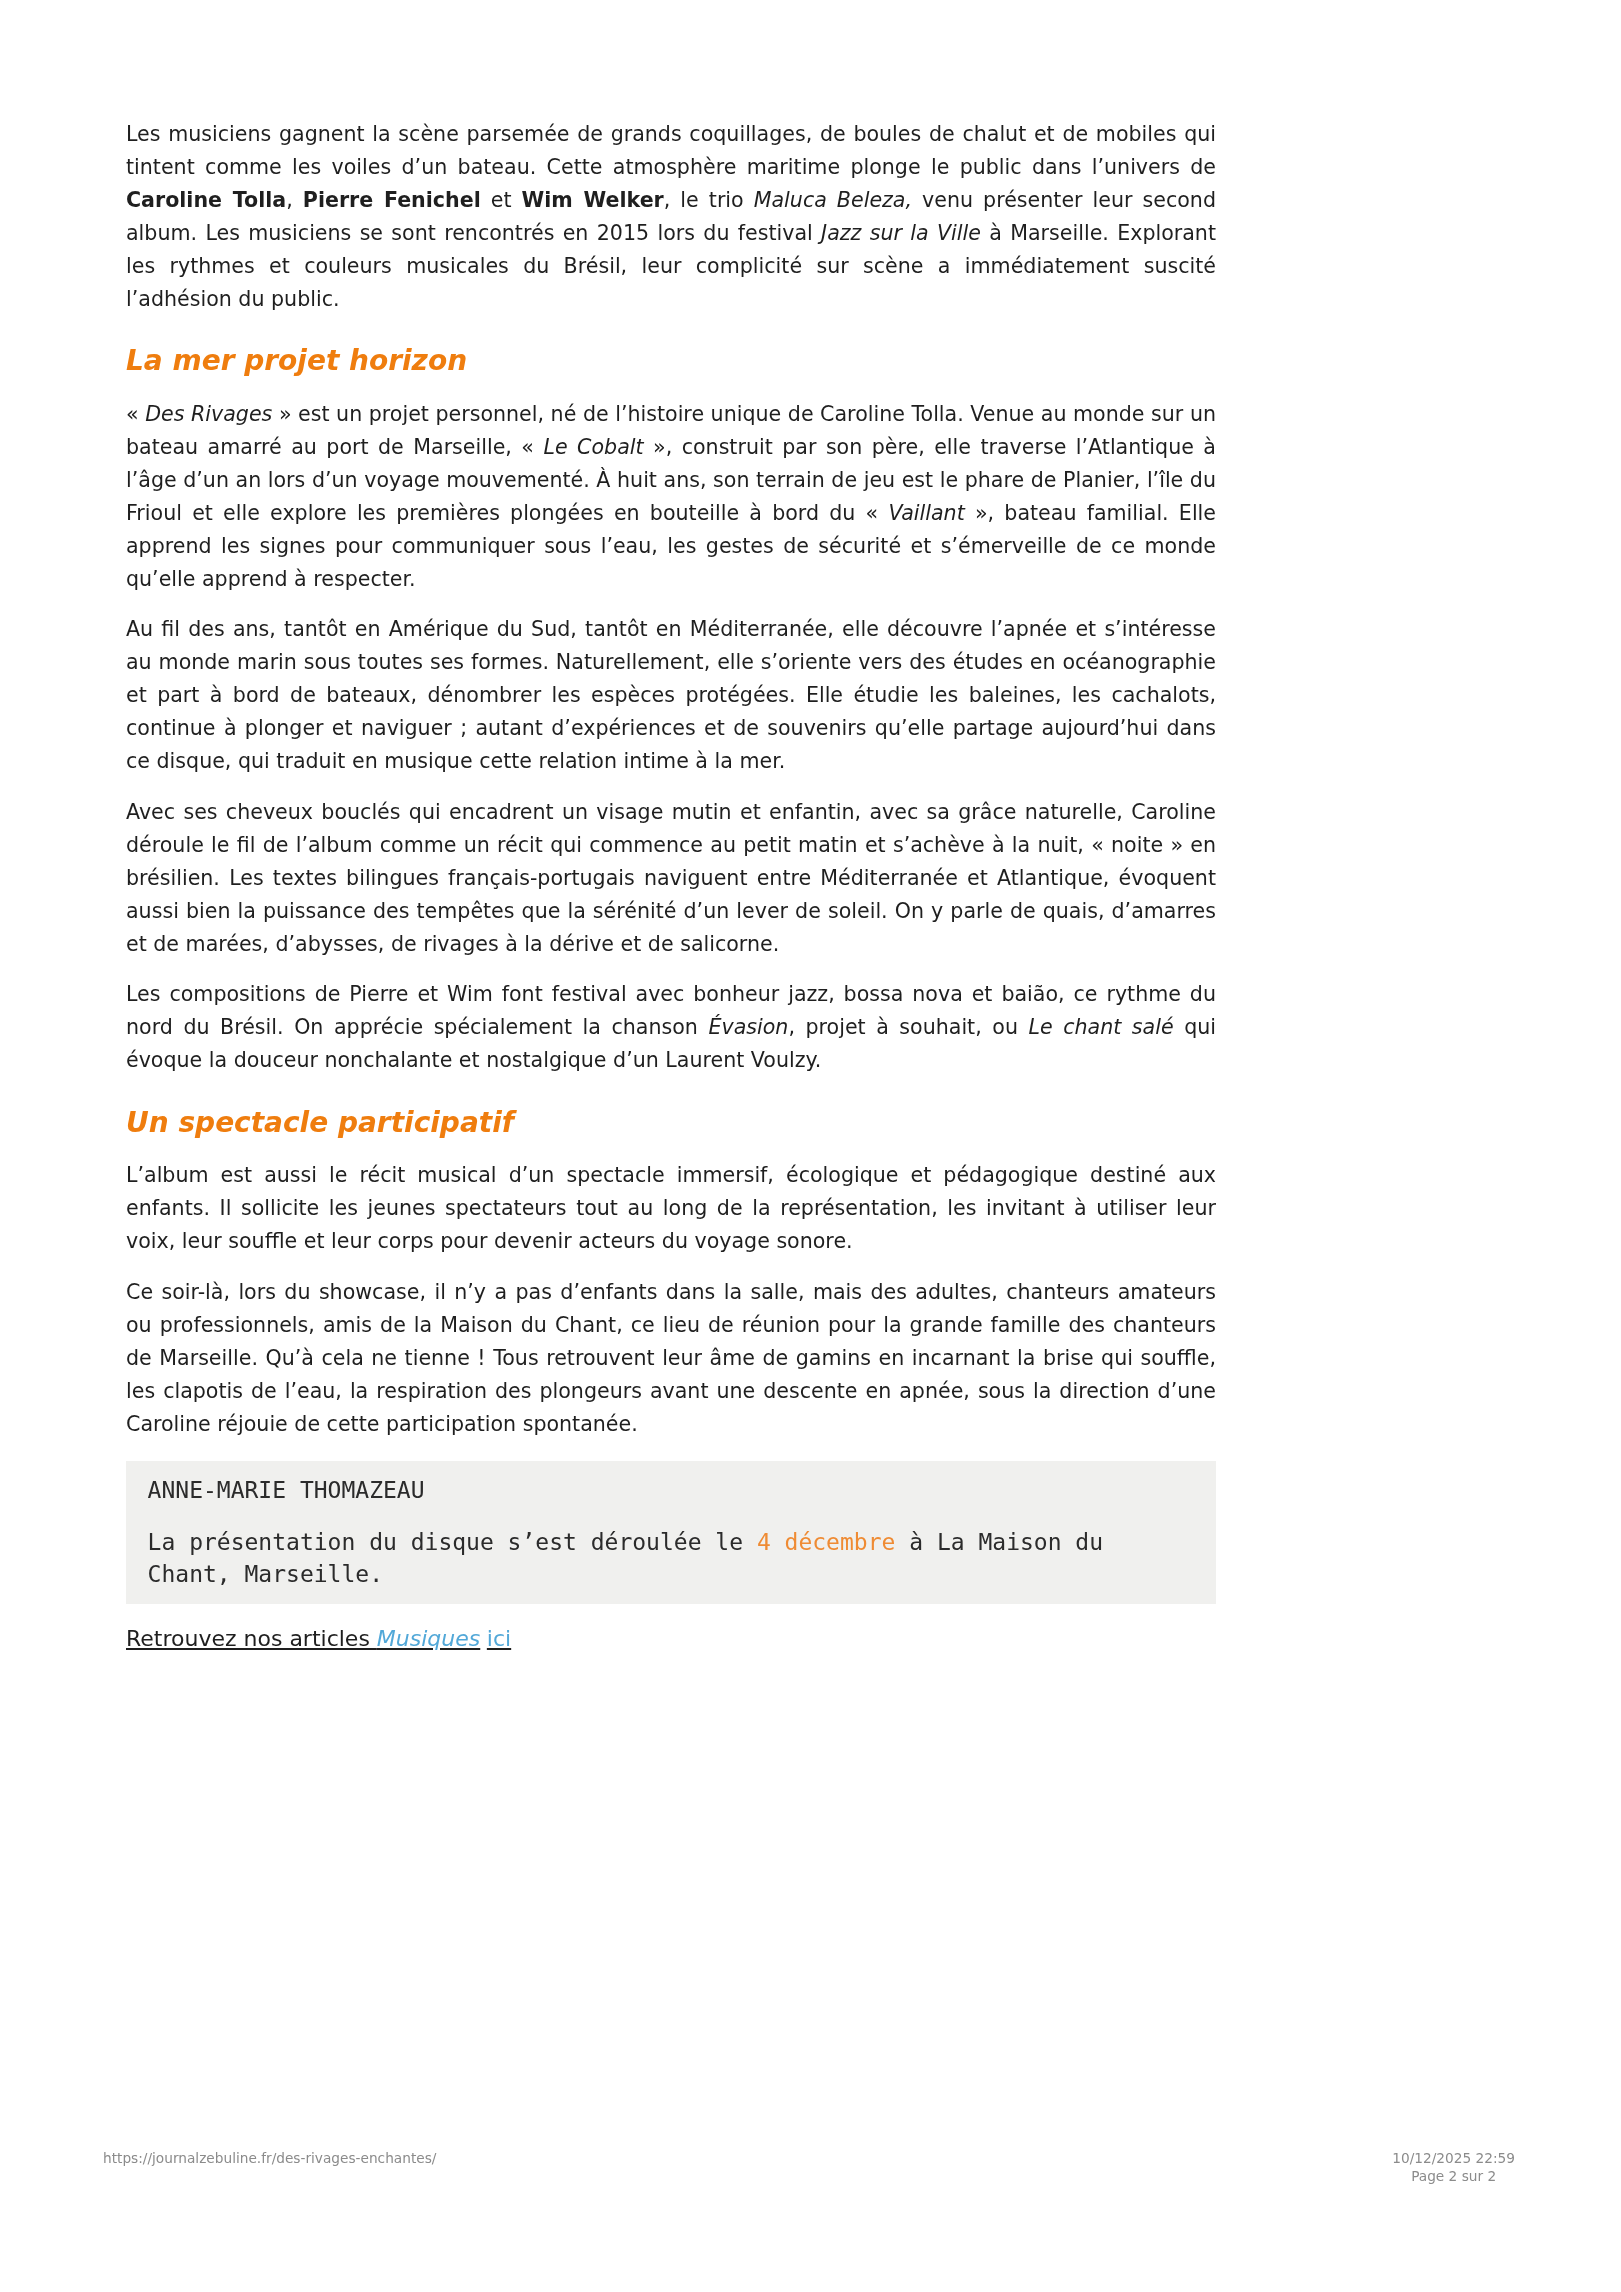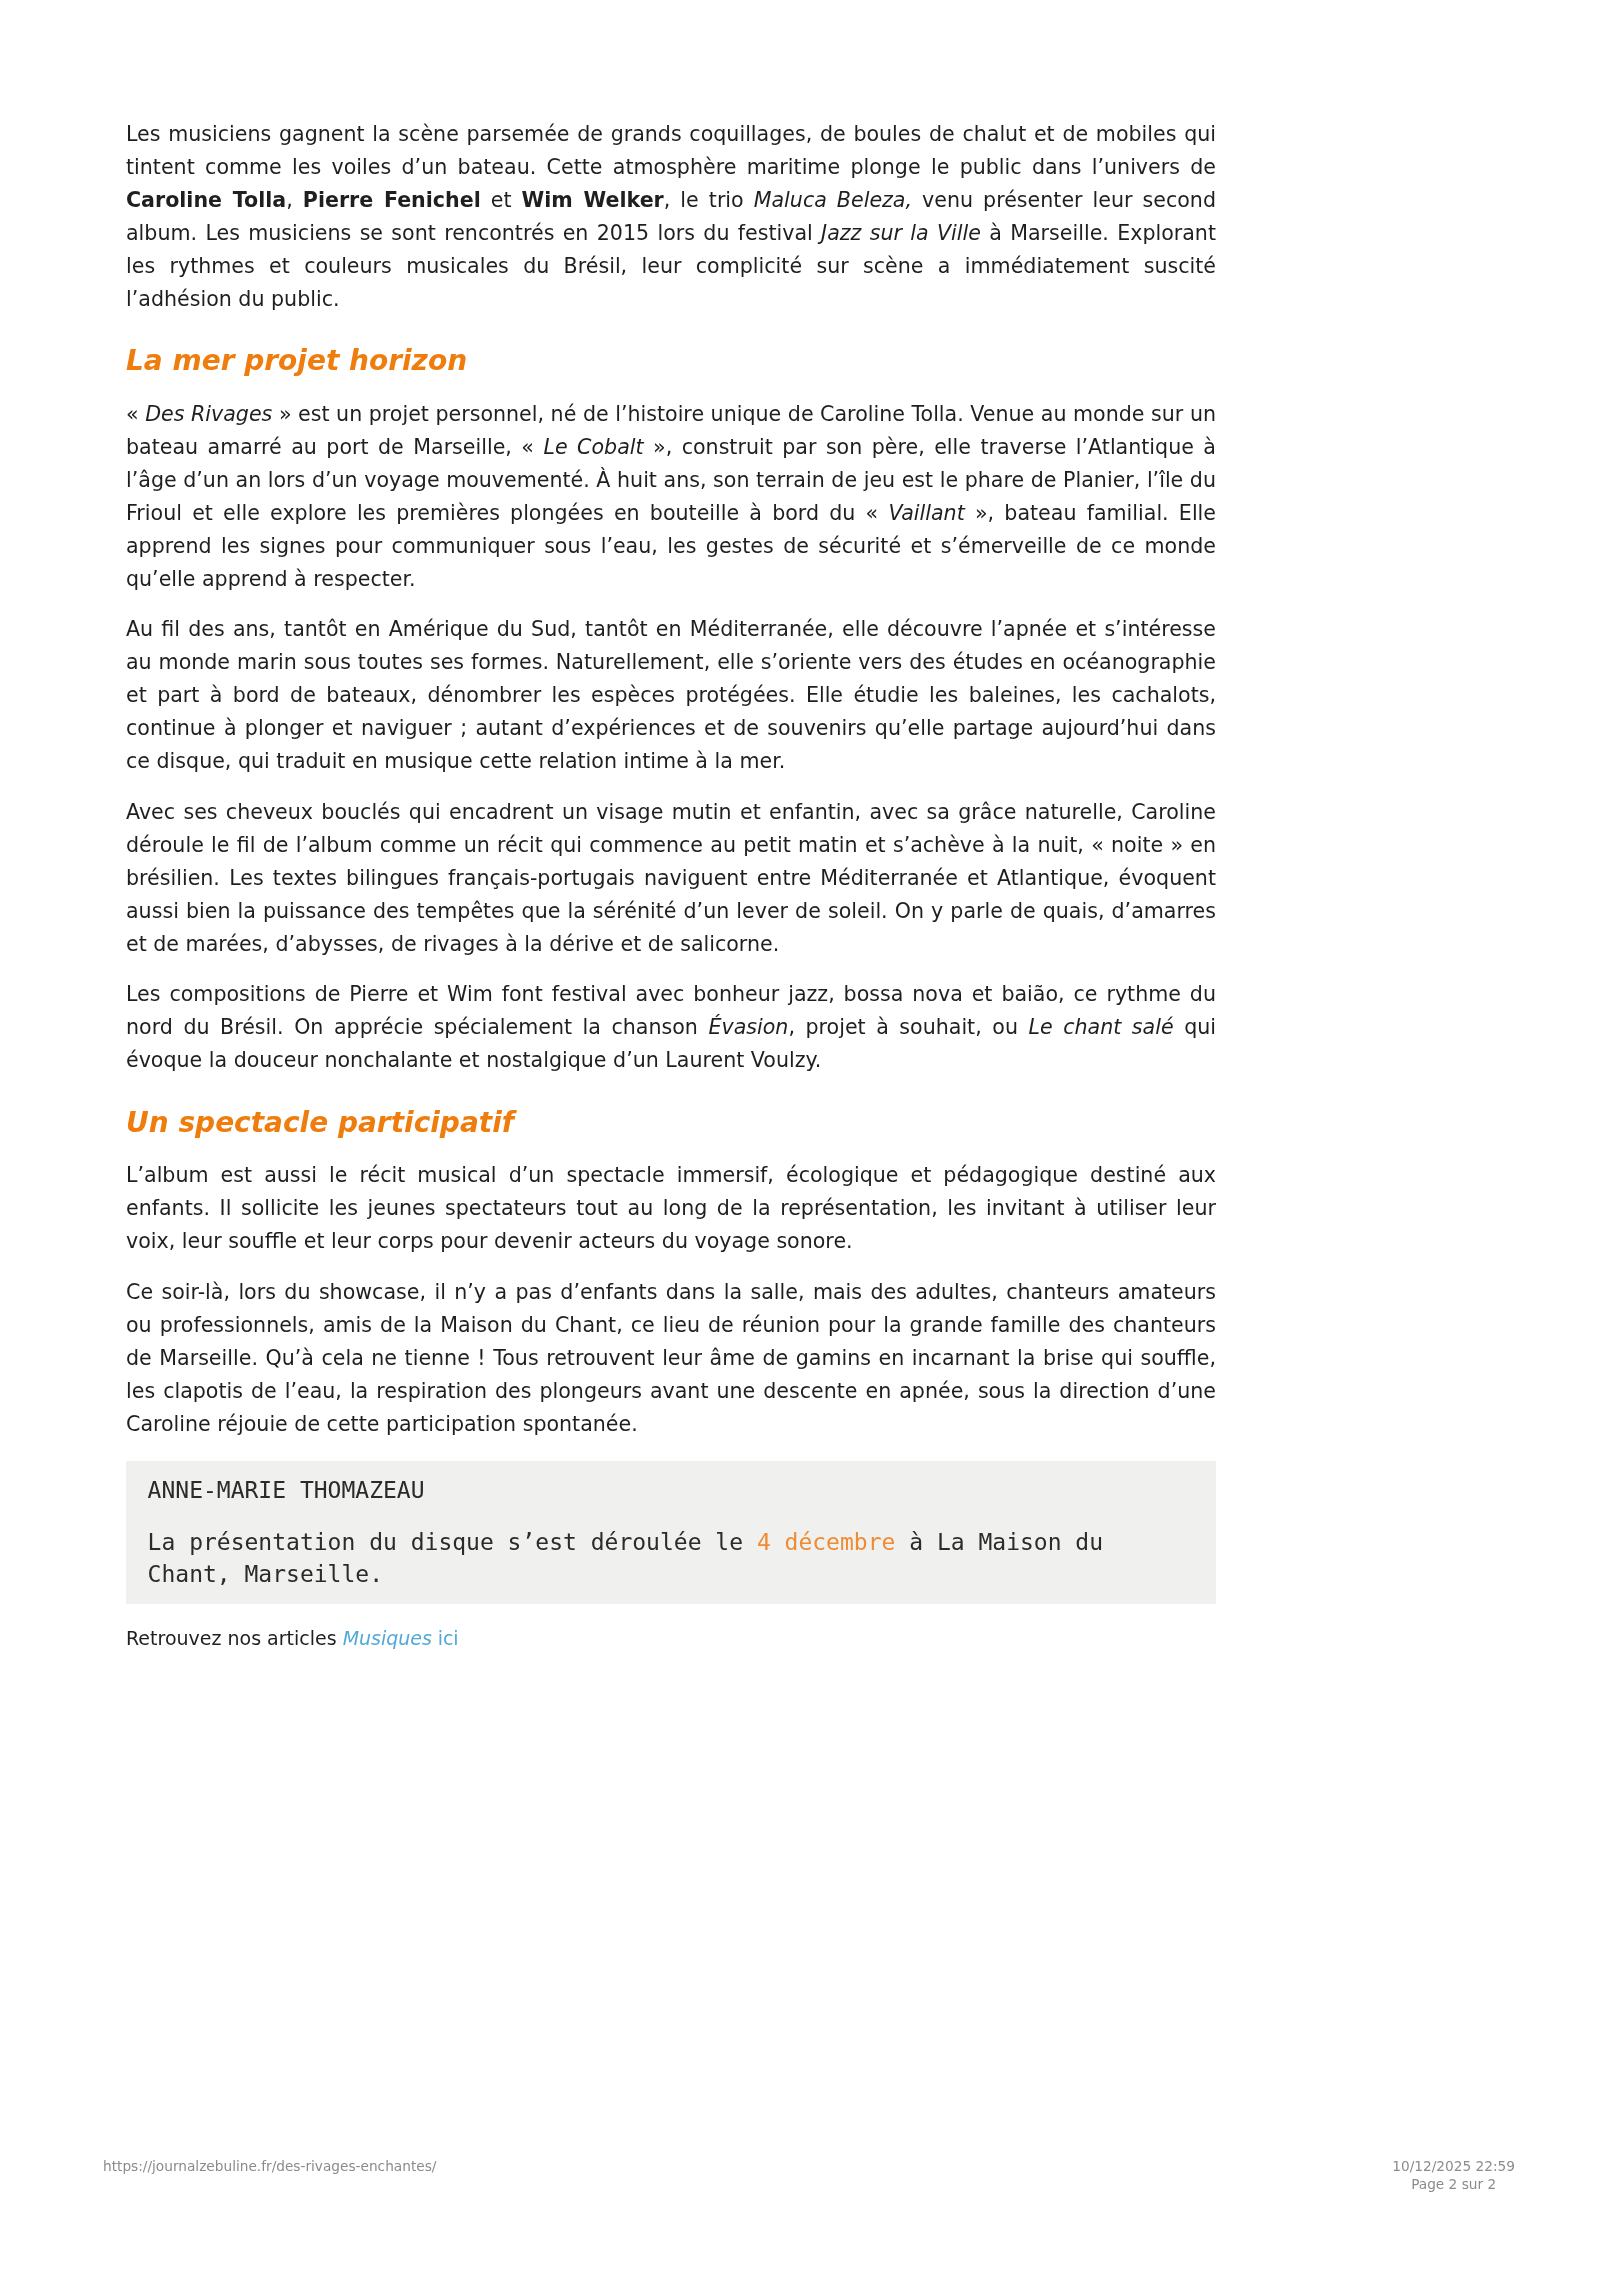--- a/index.html
+++ b/index.html
@@ -39,41 +39,41 @@
     margin: 19.6px 0 17.6px 0;
     padding: 13.7px 21.6px;
     font-family: "DejaVu Sans Mono", monospace;
     font-size: 23px;
     line-height: 32px;
     color: #2b2b2b;
   }
   .box .note { margin-top: 20px; }
   .box .date { color: #ef8b33; }
   .links {
-    font-size: 19px;
+    font-size: 22px;
     line-height: 33px;
     margin: 17.6px 0;
     color: #1f1f1f;
+    text-decoration: underline;
   }
   .link-blue { color: #52a8d8; text-decoration: none; cursor: pointer; }
   .musiques { font-style: italic; }
   .ici { margin-left: 0.30em; }
   .footer {
     position: absolute;
     left: 0; top: 2150px;
     width: 1621px;
     box-sizing: border-box;
     padding: 0 106px 0 103px;
     display: flex;
     justify-content: space-between;
     align-items: flex-start;
     color: #8b8b8b;
     font-size: 13.7px;
     line-height: 17.6px;
-    margin-top: 8px;
   }
   .footer .right { text-align: center; }
 </style>
 </head>
 <body>
 
 <div class="content">
 
   <p class="para"><span>Les musiciens gagnent la scène parsemée de grands coquillages, de boules de chalut et de mobiles qui tintent comme les voiles d’un bateau. Cette atmosphère maritime plonge le public dans l’univers de </span><span class="b">Caroline Tolla</span><span>, </span><span class="b">Pierre Fenichel</span><span> et </span><span class="b">Wim Welker</span><span>, le trio </span><span class="i">Maluca Beleza,</span><span> venu présenter leur second album. Les musiciens se sont rencontrés en 2015 lors du festival </span><span class="i">Jazz sur la Ville</span><span> à Marseille. Explorant les rythmes et couleurs musicales du Brésil, leur complicité sur scène a immédiatement suscité l’adhésion du public.</span></p>
 

